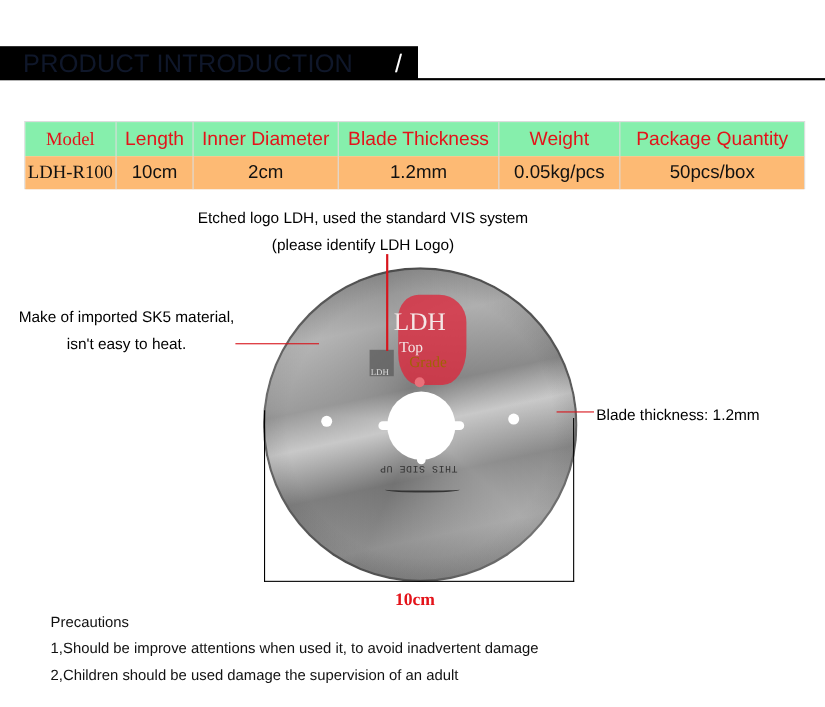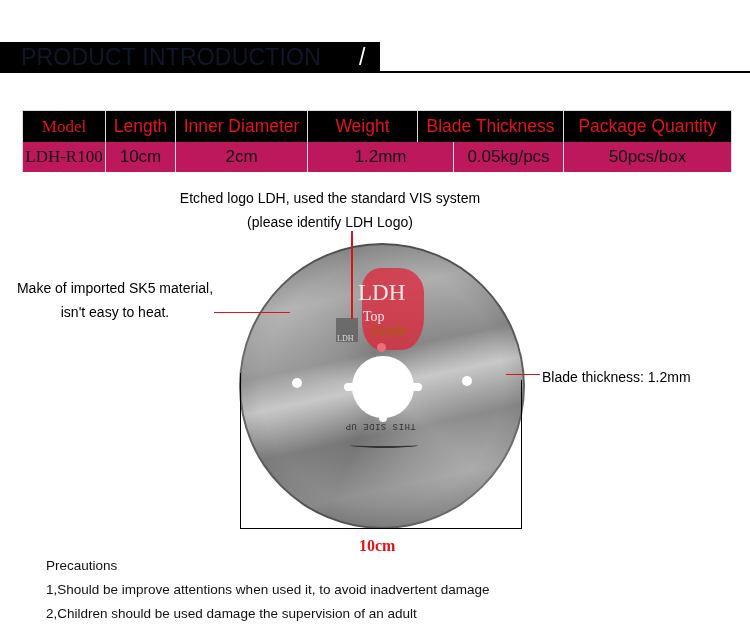--- a/index.html
+++ b/index.html
@@ -8,22 +8,22 @@
 
   
   .hdr-bar { position: absolute; left: 0; top: 42px; width: 380px; height: 31px; background: #000; }
   .hdr-title { position: absolute; left: 21px; top: 44px; color: #0f172a; font-size: 23px; letter-spacing: 0.2px; line-height: 27px; white-space: nowrap; }
   .hdr-slash { position: absolute; left: 359px; top: 44px; color: #fff; font-size: 23px; line-height: 27px; }
   .hdr-rule { position: absolute; left: 380px; top: 71px; width: 370px; height: 2px; background: #000; }
 
   
   .spec { position: absolute; left: 22px; top: 110px; width: 710px; height: 62px; border: 1px solid #dcdcdc; }
   .spec-row { position: absolute; left: 0; width: 100%; display: flex; }
-  .spec-row.head { top: 0; height: 31px; background: #000000; }
-  .spec-row.body { top: 31px; height: 30px; background: #be185d; }
+  .spec-row.head { top: 0; height: 31px; background: #86efac; }
+  .spec-row.body { top: 31px; height: 30px; background: #fdba74; }
   .cell { height: 100%; display: flex; align-items: center; justify-content: center; border-right: 1px solid #dcdcdc; white-space: nowrap; }
   .cell:last-child { border-right: none; }
   .head .cell { color: #e4131a; font-size: 17.5px; }
   .head .cell.serif { font-family: "Liberation Serif", serif; font-size: 17px; }
   .body .cell { color: #111; font-size: 17px; }
   .body .cell.serif { font-family: "Liberation Serif", serif; font-size: 17px; }
   .c0 { width: 83px; } .c1 { width: 70px; } .c2 { width: 132px; } .c3 { width: 146px; } .c4 { width: 110px; } .c5 { flex: 1; }
 
   
   .note { position: absolute; font-size: 14px; color: #000000; text-align: center; line-height: 24px; white-space: nowrap; }
@@ -71,22 +71,22 @@
 <div class="hdr-bar"></div>
 <div class="hdr-title">PRODUCT INTRODUCTION</div>
 <div class="hdr-slash">/</div>
 <div class="hdr-rule"></div>
 
 <div class="spec">
   <div class="spec-row head">
     <div class="cell c0 serif">Model</div>
     <div class="cell c1">Length</div>
     <div class="cell c2">Inner Diameter</div>
+    <div class="cell c3">Blade Thickness</div>
     <div class="cell c4">Weight</div>
-    <div class="cell c3">Blade Thickness</div>
     <div class="cell c5">Package Quantity</div>
   </div>
   <div class="spec-row body">
     <div class="cell c0 serif">LDH-R100</div>
     <div class="cell c1">10cm</div>
     <div class="cell c2">2cm</div>
     <div class="cell c3">1.2mm</div>
     <div class="cell c4">0.05kg/pcs</div>
     <div class="cell c5">50pcs/box</div>
   </div>

